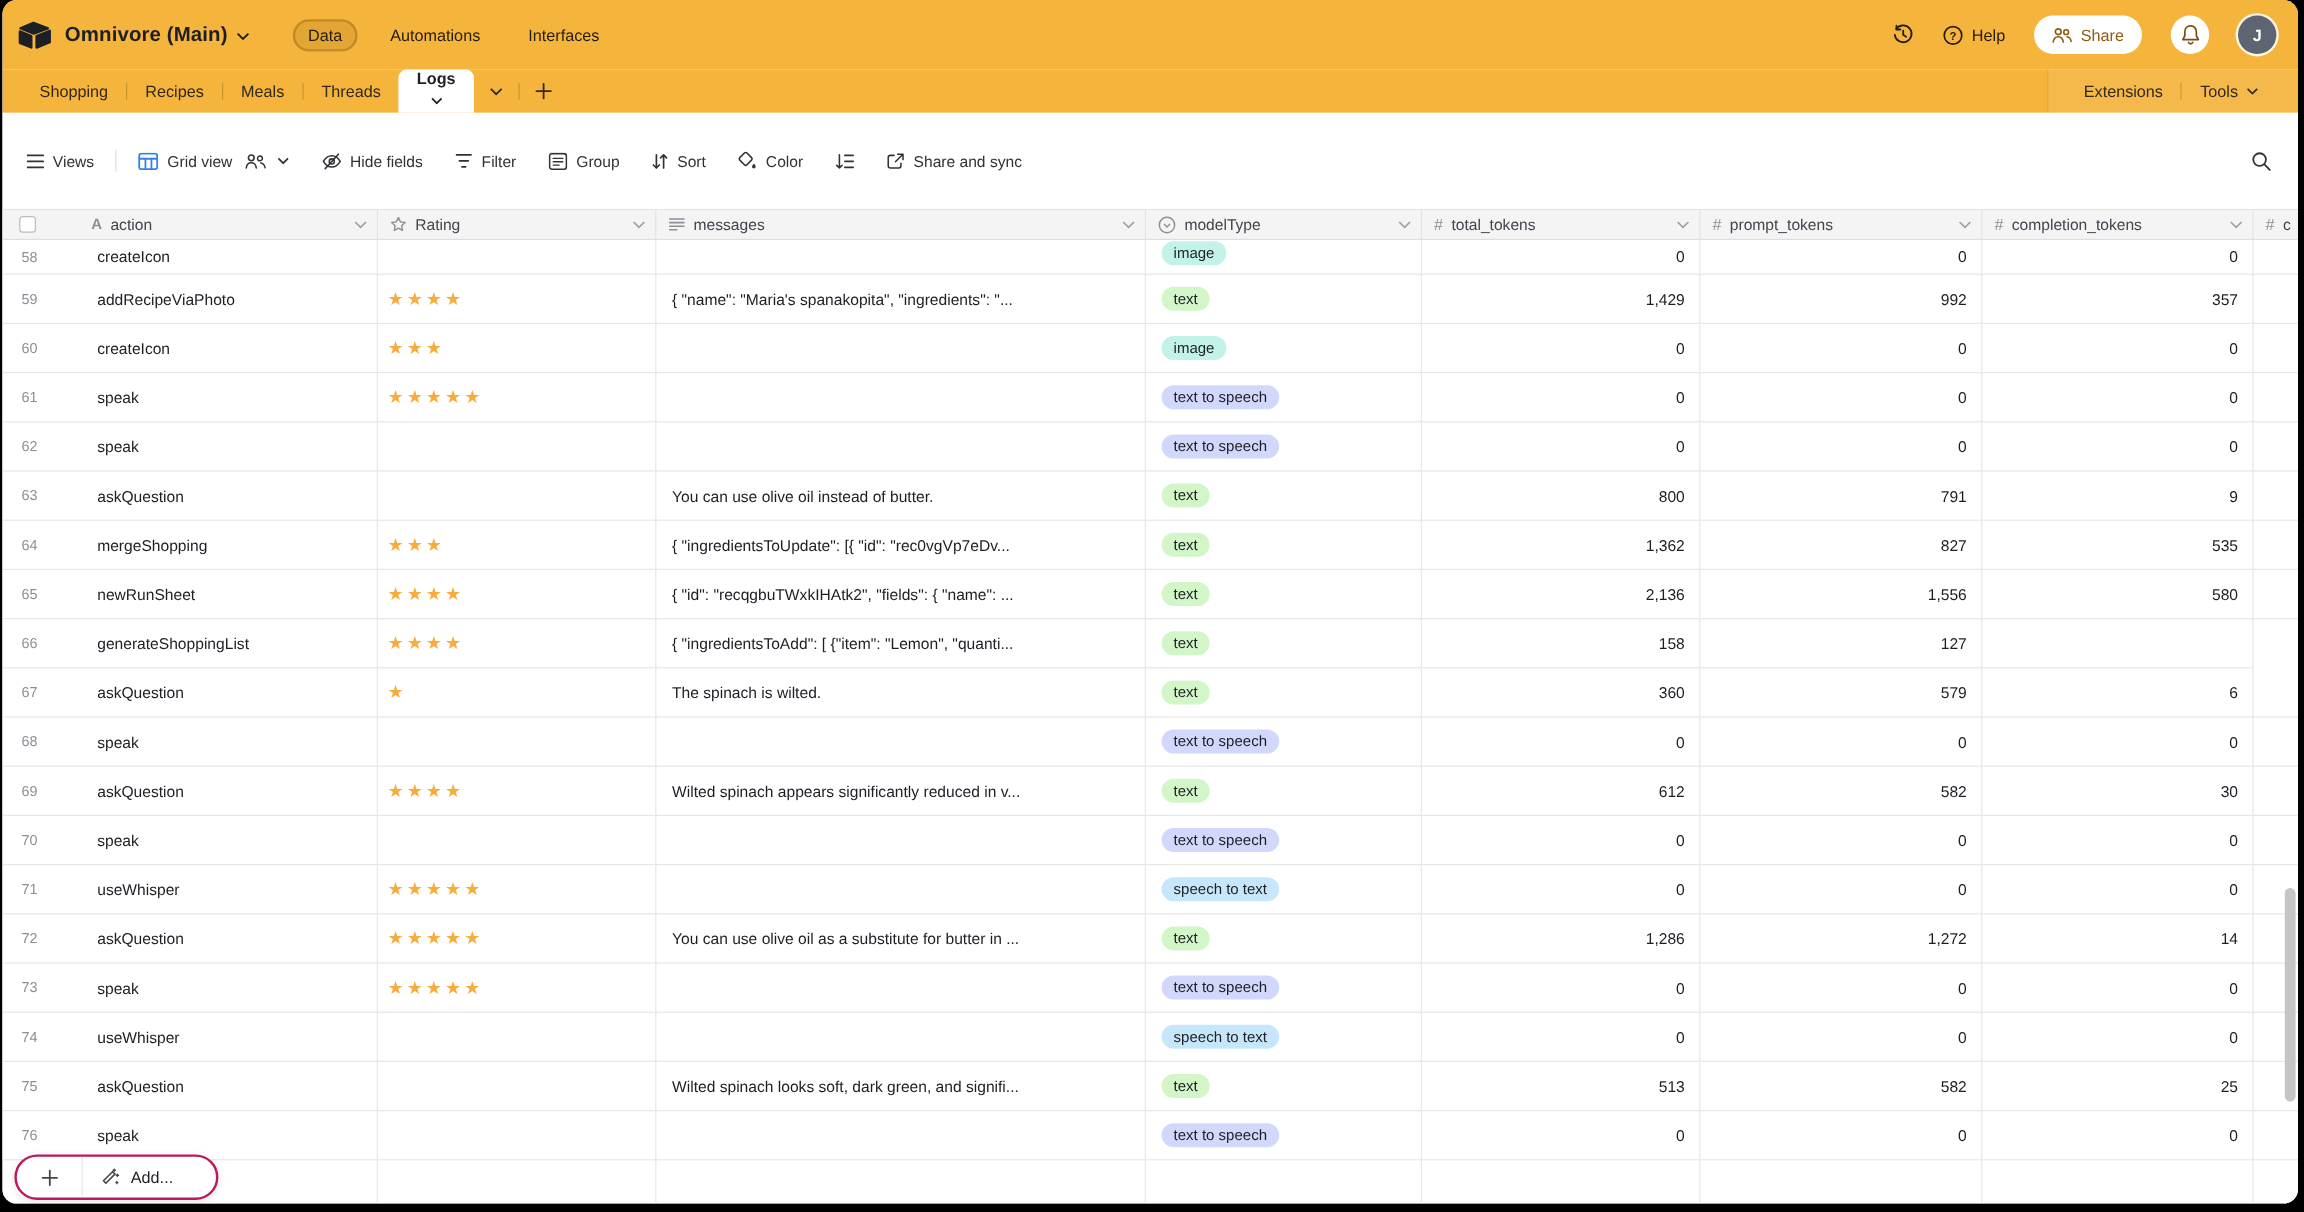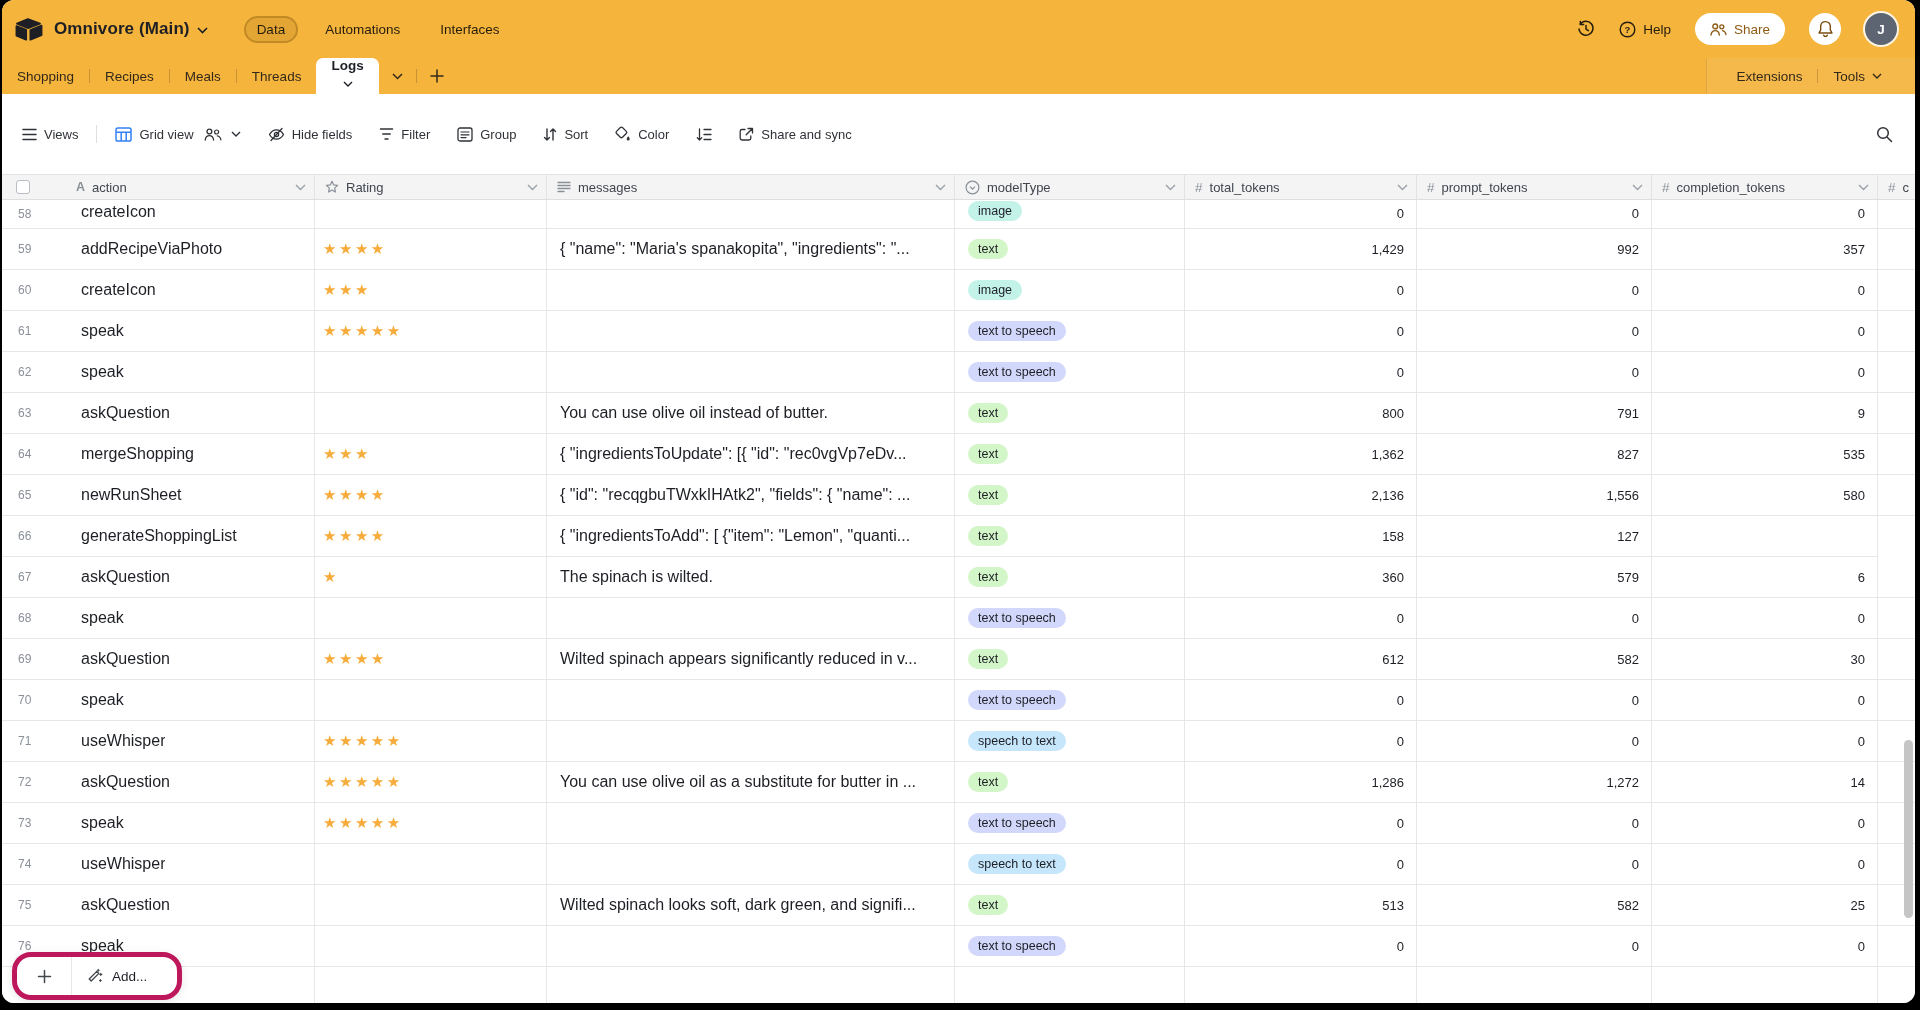--- a/index.html
+++ b/index.html
@@ -22,21 +22,21 @@
   .share-btn { background:#fff; border-radius:16px; height:32px; padding:0 15px; display:flex;
     align-items:center; gap:7px; color:#8d5b14; font-size:13.5px; cursor:pointer; }
   .bell-btn { background:#fff; width:32px; height:32px; border-radius:50%; display:flex;
     align-items:center; justify-content:center; cursor:pointer; }
   .avatar { width:32px; height:32px; border-radius:50%; background:#5d6573; color:#fff;
     font-size:13.5px; font-weight:bold; display:flex; align-items:center; justify-content:center;
     box-shadow:0 0 0 2px rgba(255,255,255,0.85); cursor:pointer; }
 
   
   .tabstrip { height:36px; background:#F5B43C; display:flex; align-items:stretch;
-    padding-left:0; position:relative; flex:0 0 auto; }
+    padding-left:16px; position:relative; flex:0 0 auto; }
   .tabs-left { display:flex; align-items:center; }
   .tab { font-size:13.5px; color:#33291a; padding:0 15px; display:flex; align-items:center;
     height:100%; cursor:pointer; }
   .tab-sep { width:1px; height:14px; background:rgba(0,0,0,0.18); }
   .tab.active { background:#fff; border-radius:7px 7px 0 0; font-weight:bold; color:#1d1f25; gap:8px;flex-direction:column; }
   .tab-extra { display:flex; align-items:center; padding:0 13px; cursor:pointer; }
   .tabs-right { position:absolute; right:0; top:0; bottom:0; display:flex; align-items:center;
     padding:0 18px 0 14px; background:rgba(255,255,255,0.08); border-left:1px solid rgba(0,0,0,0.09); }
 
   
@@ -61,33 +61,33 @@
   .h-first .cb { width:14px; height:14px; border:1.5px solid #b9bdc4; border-radius:3px; background:#fff; }
   .h-first .ficon-wrap { margin-left:46px; }
   .ficon-A { font-size:12.5px; color:#8a8f98; font-weight:bold; }
   .ficon-hash { font-size:13.5px; color:#8a8f98; }
   .row { height:41px; background:#fff; }
   .row > .cell { border-right:1px solid #E7E7E7; border-bottom:1px solid #E7E7E7; display:flex;
     align-items:center; overflow:hidden; cursor:default; }
   .row.clipped { height:29px; }
   .row.clipped > .cell { align-items:flex-end; padding-bottom:7px; }
   .rownum { width:79px; padding-left:16px; font-size:12px; color:#8a8f98; flex:0 0 auto; }
-  .action-text, .msg { font-size:16px; color:#1d1f25; white-space:nowrap; overflow:hidden; }
+  .action-text, .msg { font-size:13px; color:#1d1f25; white-space:nowrap; overflow:hidden; }
   .cell-pad { padding-left:13px; }
   .stars { padding-left:8px; font-size:15px; letter-spacing:2.5px; color:#F7AC3C; white-space:nowrap; }
   .badge { margin-left:13px; padding:3px 10px; border-radius:11px; font-size:12.5px; color:#1d1f25;
     white-space:nowrap; }
   .numval { width:100%; text-align:right; padding-right:12px; font-size:13px; color:#1d1f25; }
   .filler { flex:1; }
   .filler > div { border-right:1px solid #E7E7E7; }
   .filler > div:last-child { border-right:none; }
 
   
-  .addbar { position:absolute; left:10px; bottom:3px; height:48px; width:170px; background:#fff;
-    border:5px solid #be185d; border-radius:19px; box-shadow:0 2px 8px rgba(0,0,0,0.1);
+  .addbar { position:absolute; left:10px; bottom:3px; height:38px; width:170px; background:#fff;
+    border:2px solid #be185d; border-radius:19px; box-shadow:0 2px 8px rgba(0,0,0,0.1);
     display:flex; align-items:stretch; overflow:hidden; }
   .addbar .plus { width:54px; display:flex; align-items:center; justify-content:center; cursor:pointer; }
   .addbar .vdiv { width:1px; background:#E7E7E7; }
   .addbar .addlabel { flex:1; display:flex; align-items:center; gap:9px; padding-left:15px;
     font-size:13.5px; color:#1d1f25; cursor:pointer; }
 
   .vscroll { position:absolute; right:2px; top:566px; width:9px; height:178px; background:#c5c5c5;
     border-radius:5px; cursor:pointer; }
 
   svg { display:block; }

